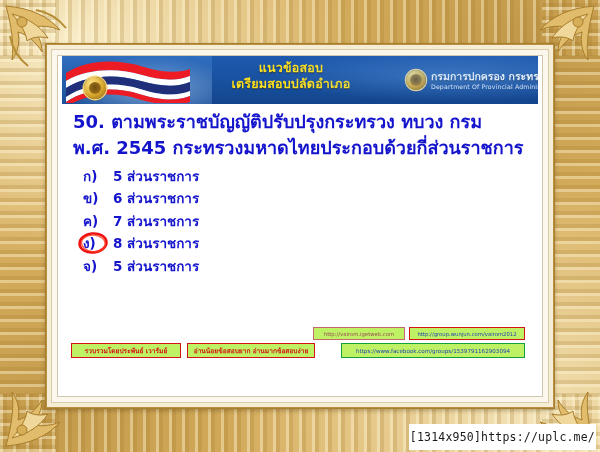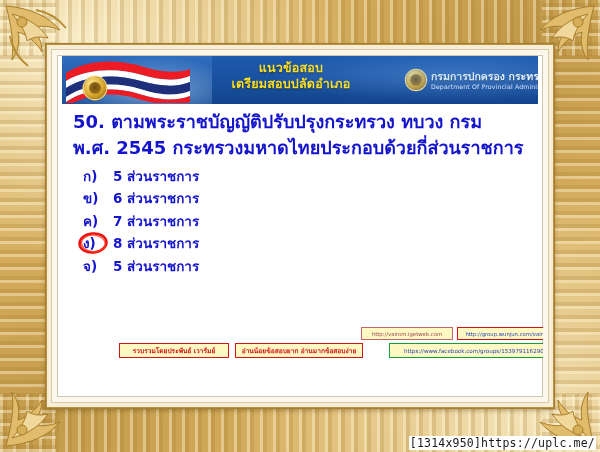--- a/index.html
+++ b/index.html
@@ -229,24 +229,23 @@
     pointer-events: none;
   }
 
   
   .lbox {
     position: absolute;
     box-sizing: border-box;
     display: flex;
     align-items: center;
     justify-content: center;
-    background: #fef9c3;
+    background: #bef264;
     white-space: nowrap;
     overflow: hidden;
-    margin-left: 48px;
   }
   #box-credit {
     left: 14px; top: 288px; width: 110px; height: 15px;
     border: 1.2px solid #d21414;
     color: #d21414; font-size: 6.6px; font-weight: bold;
   }
   #box-slogan {
     left: 130px; top: 288px; width: 128px; height: 15px;
     border: 1.2px solid #d21414;
     color: #d21414; font-size: 6.6px; font-weight: bold;
@@ -269,21 +268,21 @@
 
   
   #watermark {
     position: absolute;
     right: 4px; bottom: 2px;
     color: #1a1a1a;
     font-family: "DejaVu Sans Mono", "Liberation Mono", monospace;
     font-size: 11.5px;
     letter-spacing: .2px;
     background: #ffffff;
-    padding: 0 1px;
+    padding: 6px 1px;
   }
 </style>
 </head>
 <body>
 
 <div id="frame-outer">
 
   <div class="carve top"></div>
   <div class="carve bottom"></div>
   <div class="carve left"></div>

